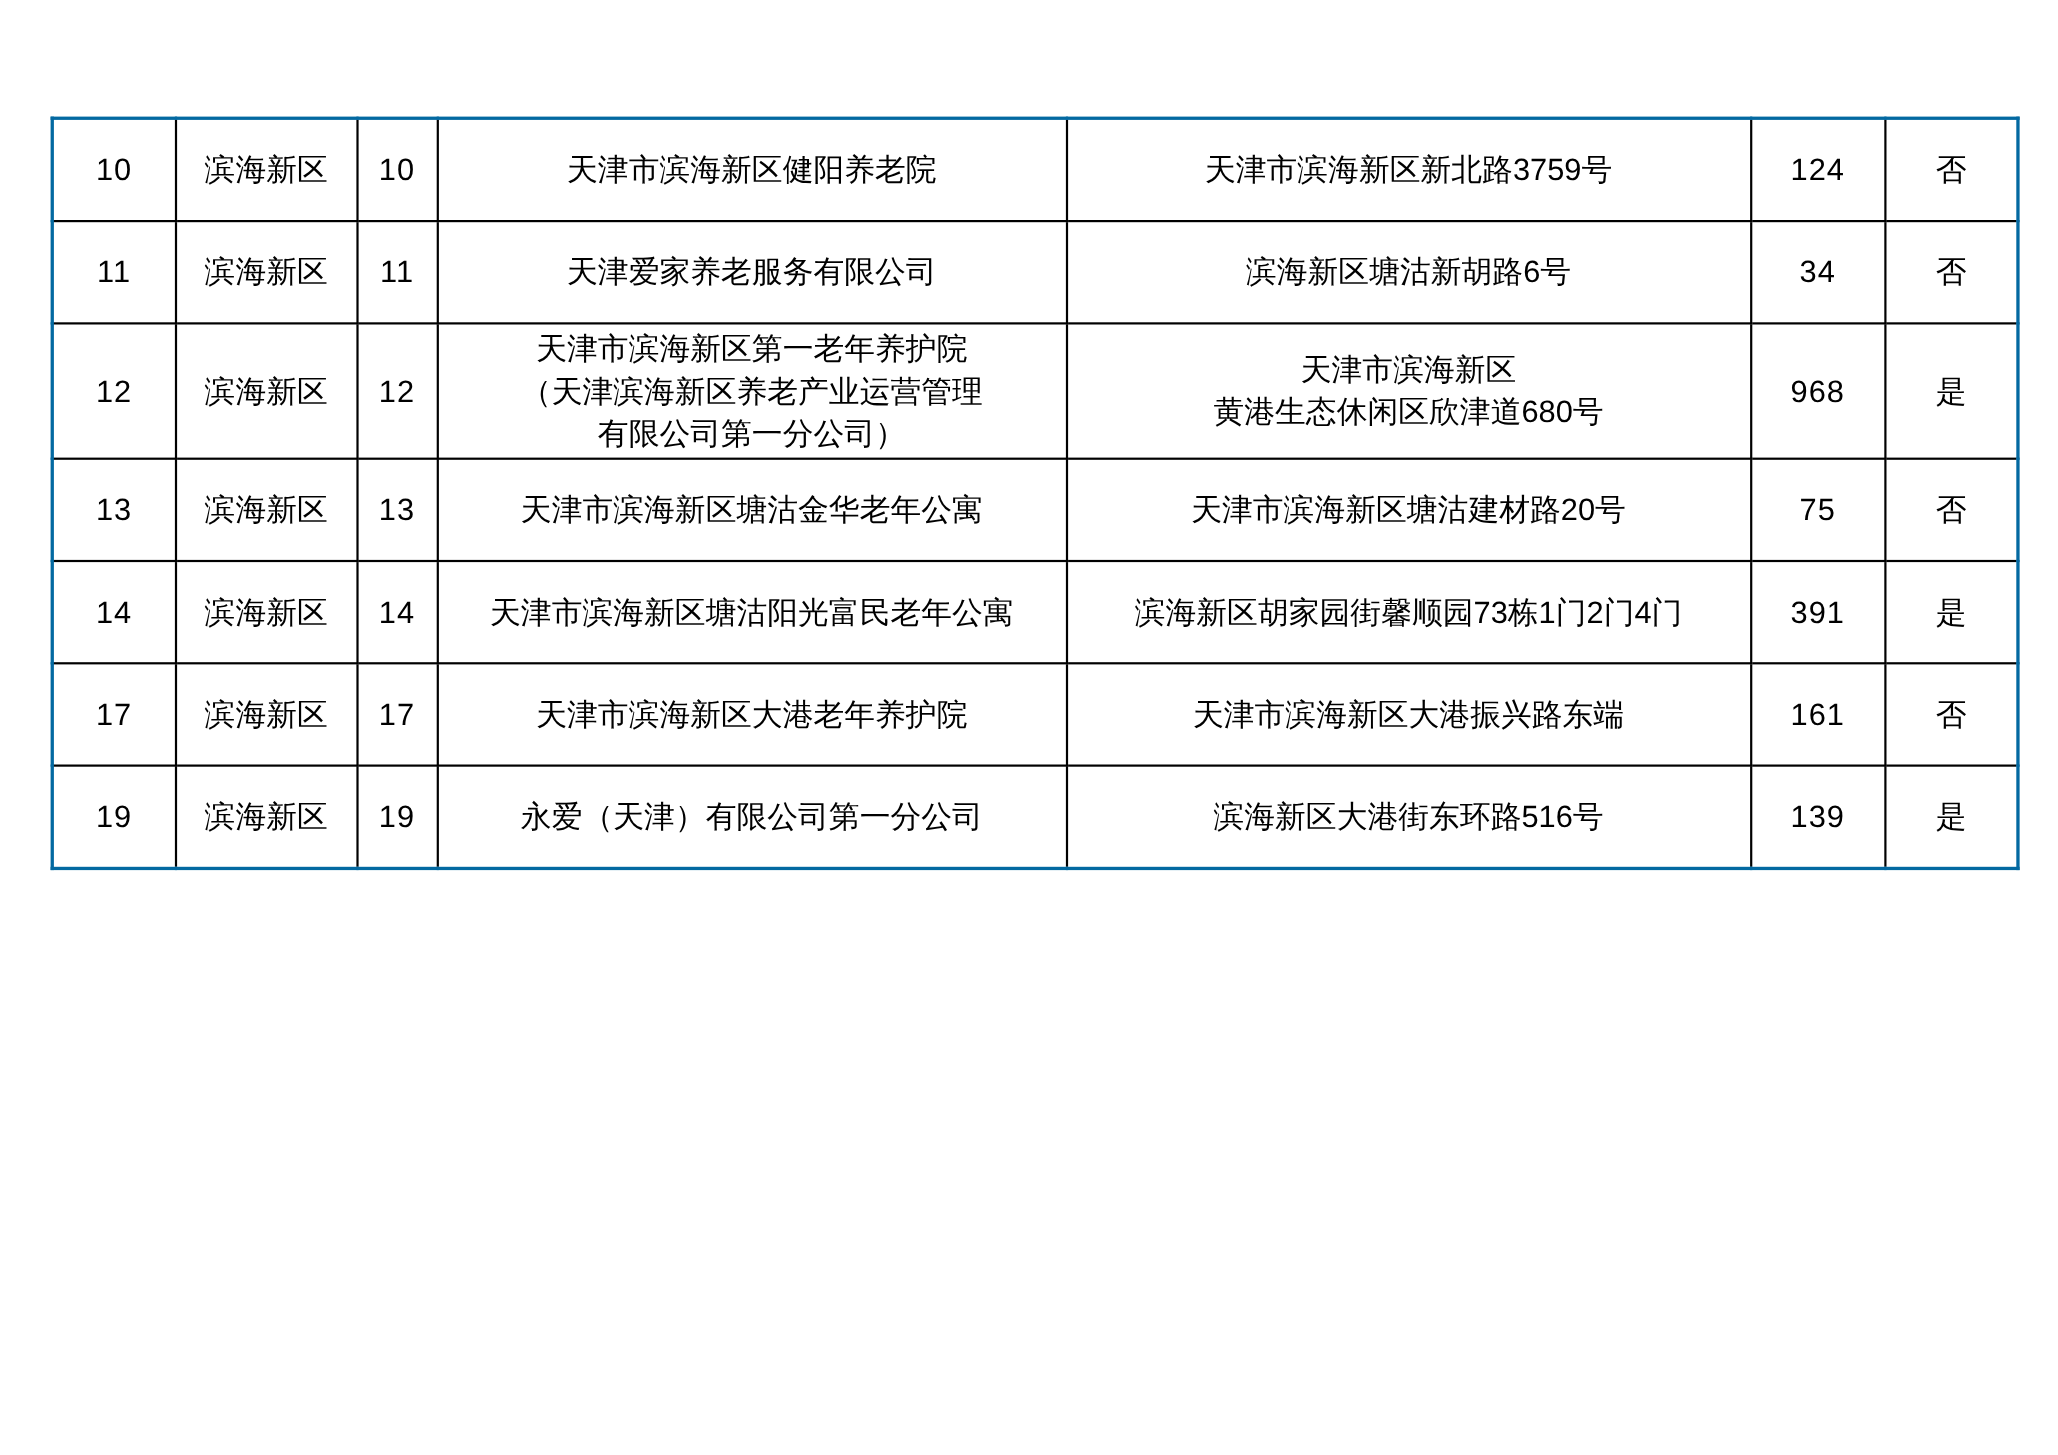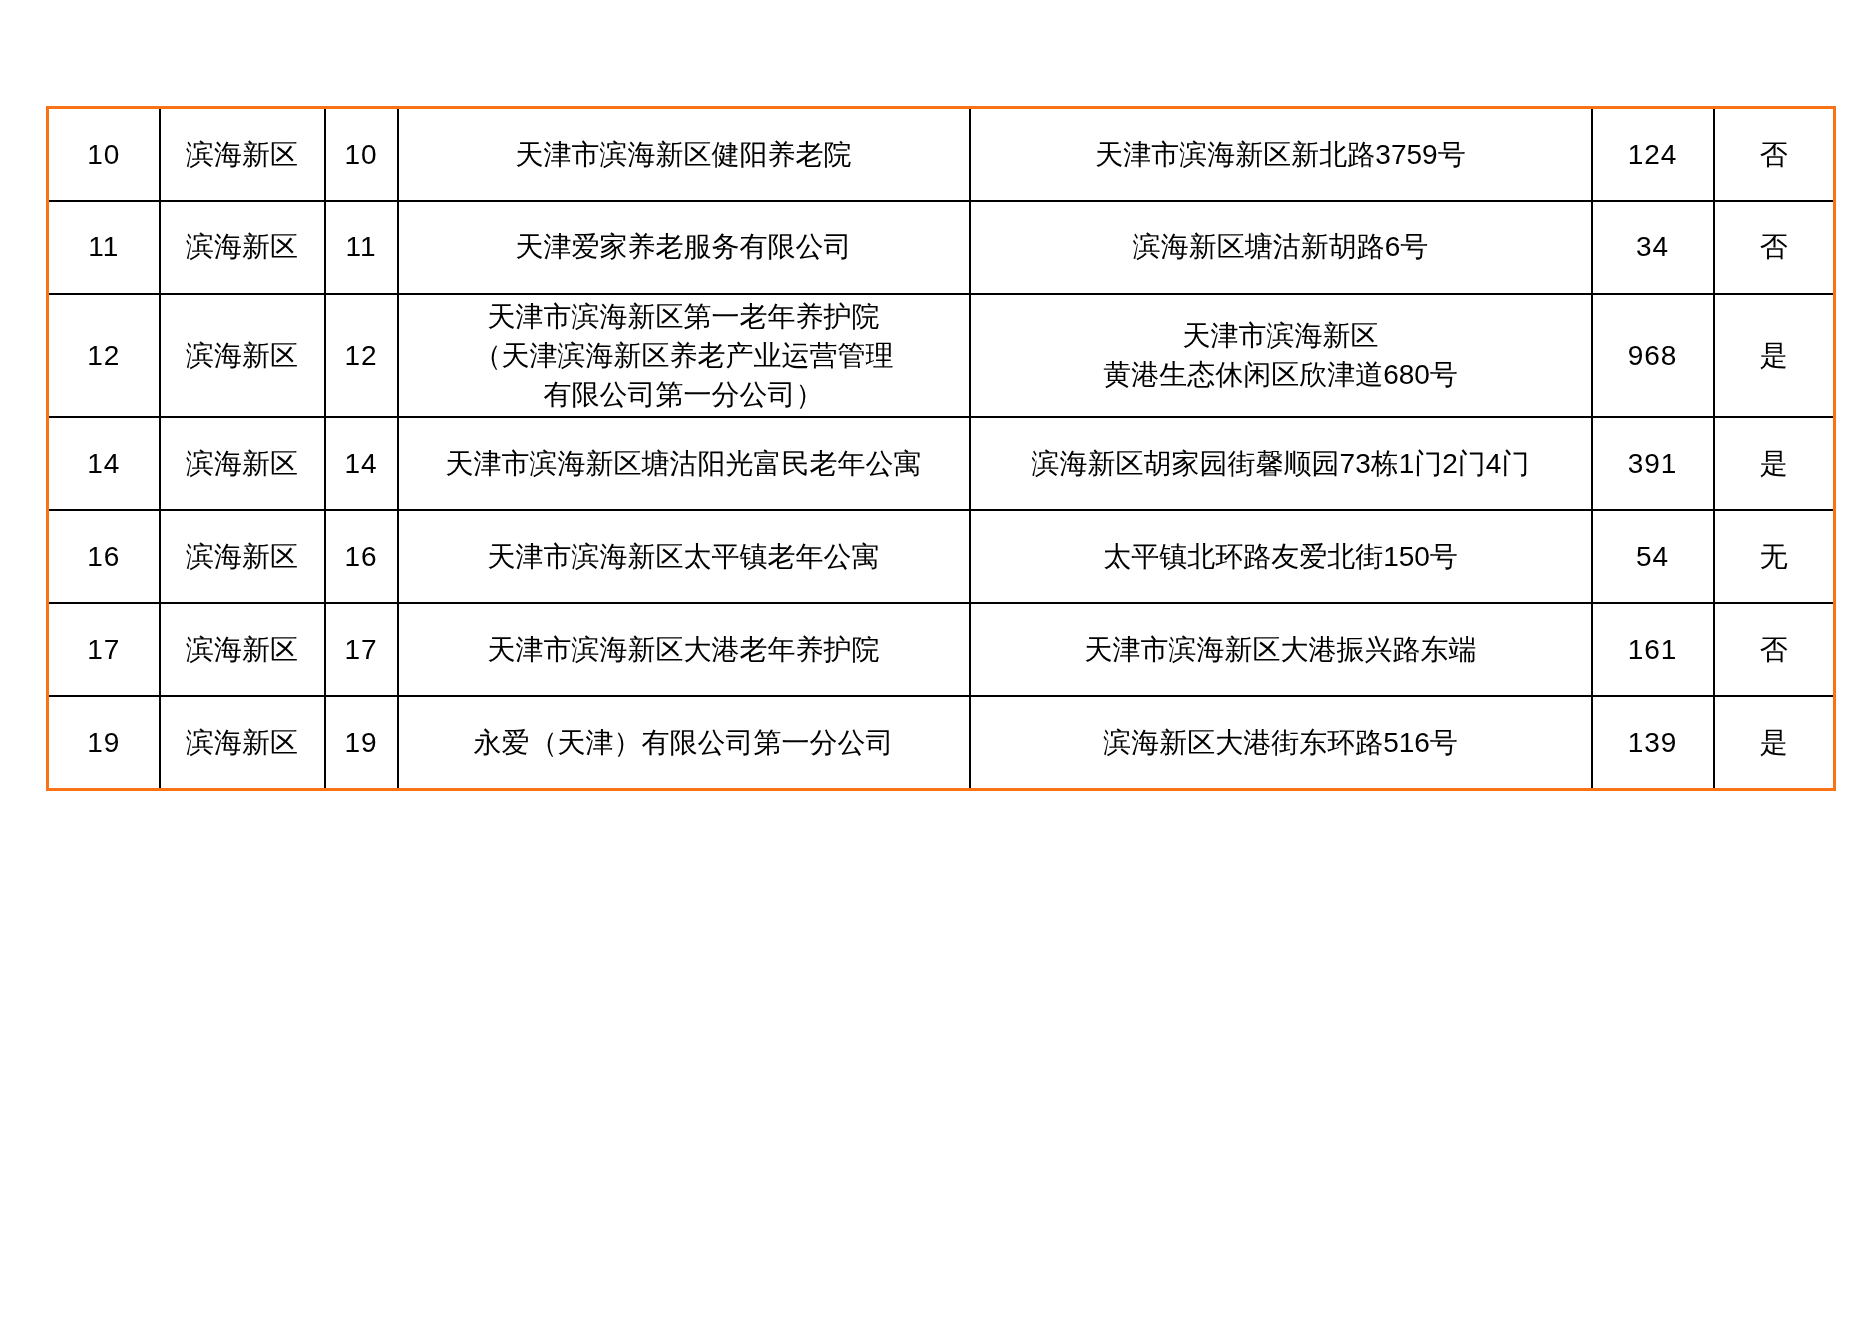--- a/index.html
+++ b/index.html
@@ -16,21 +16,21 @@
   }
   .table-wrap {
     position: absolute;
     left: 46px;
     top: 106px;
   }
   table.facility-table {
     border-collapse: collapse;
     table-layout: fixed;
     width: 1787px;
-    border: 3px solid #f97316;
+    border: 3px solid #0369a1;
   }
   table.facility-table td {
     border: 2px solid #000000;
     text-align: center;
     vertical-align: middle;
     font-size: 28px;
     line-height: 1.4;
     white-space: pre-line;
     padding: 2px 6px;
     overflow: hidden;
@@ -85,36 +85,36 @@
         <td class="num">12</td>
         <td>天津市滨海新区第一老年养护院
 （天津滨海新区养老产业运营管理
 有限公司第一分公司）</td>
         <td>天津市滨海新区
 黄港生态休闲区欣津道680号</td>
         <td class="num">968</td>
         <td>是</td>
       </tr>
       <tr class="r-std">
+        <td class="num">13</td>
+        <td>滨海新区</td>
+        <td class="num">13</td>
+        <td>天津市滨海新区塘沽金华老年公寓</td>
+        <td>天津市滨海新区塘沽建材路20号</td>
+        <td class="num">75</td>
+        <td>否</td>
+      </tr>
+      <tr class="r-std">
         <td class="num">14</td>
         <td>滨海新区</td>
         <td class="num">14</td>
         <td>天津市滨海新区塘沽阳光富民老年公寓</td>
         <td>滨海新区胡家园街馨顺园73栋1门2门4门</td>
         <td class="num">391</td>
         <td>是</td>
-      </tr>
-      <tr class="r-std">
-        <td class="num">16</td>
-        <td>滨海新区</td>
-        <td class="num">16</td>
-        <td>天津市滨海新区太平镇老年公寓</td>
-        <td>太平镇北环路友爱北街150号</td>
-        <td class="num">54</td>
-        <td>无</td>
       </tr>
       <tr class="r-std">
         <td class="num">17</td>
         <td>滨海新区</td>
         <td class="num">17</td>
         <td>天津市滨海新区大港老年养护院</td>
         <td>天津市滨海新区大港振兴路东端</td>
         <td class="num">161</td>
         <td>否</td>
       </tr>

